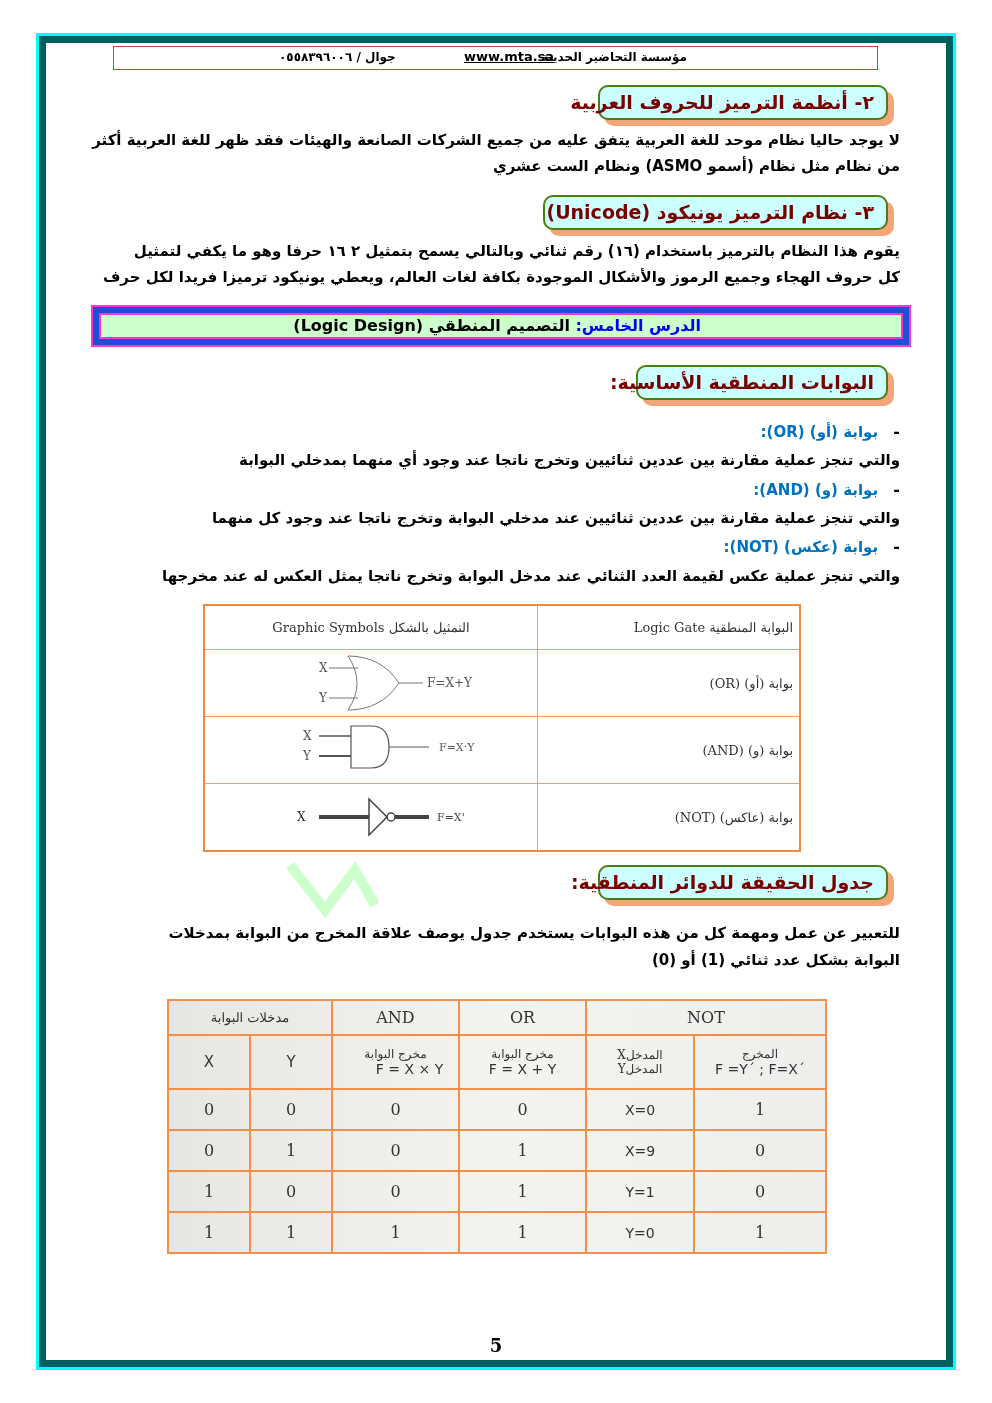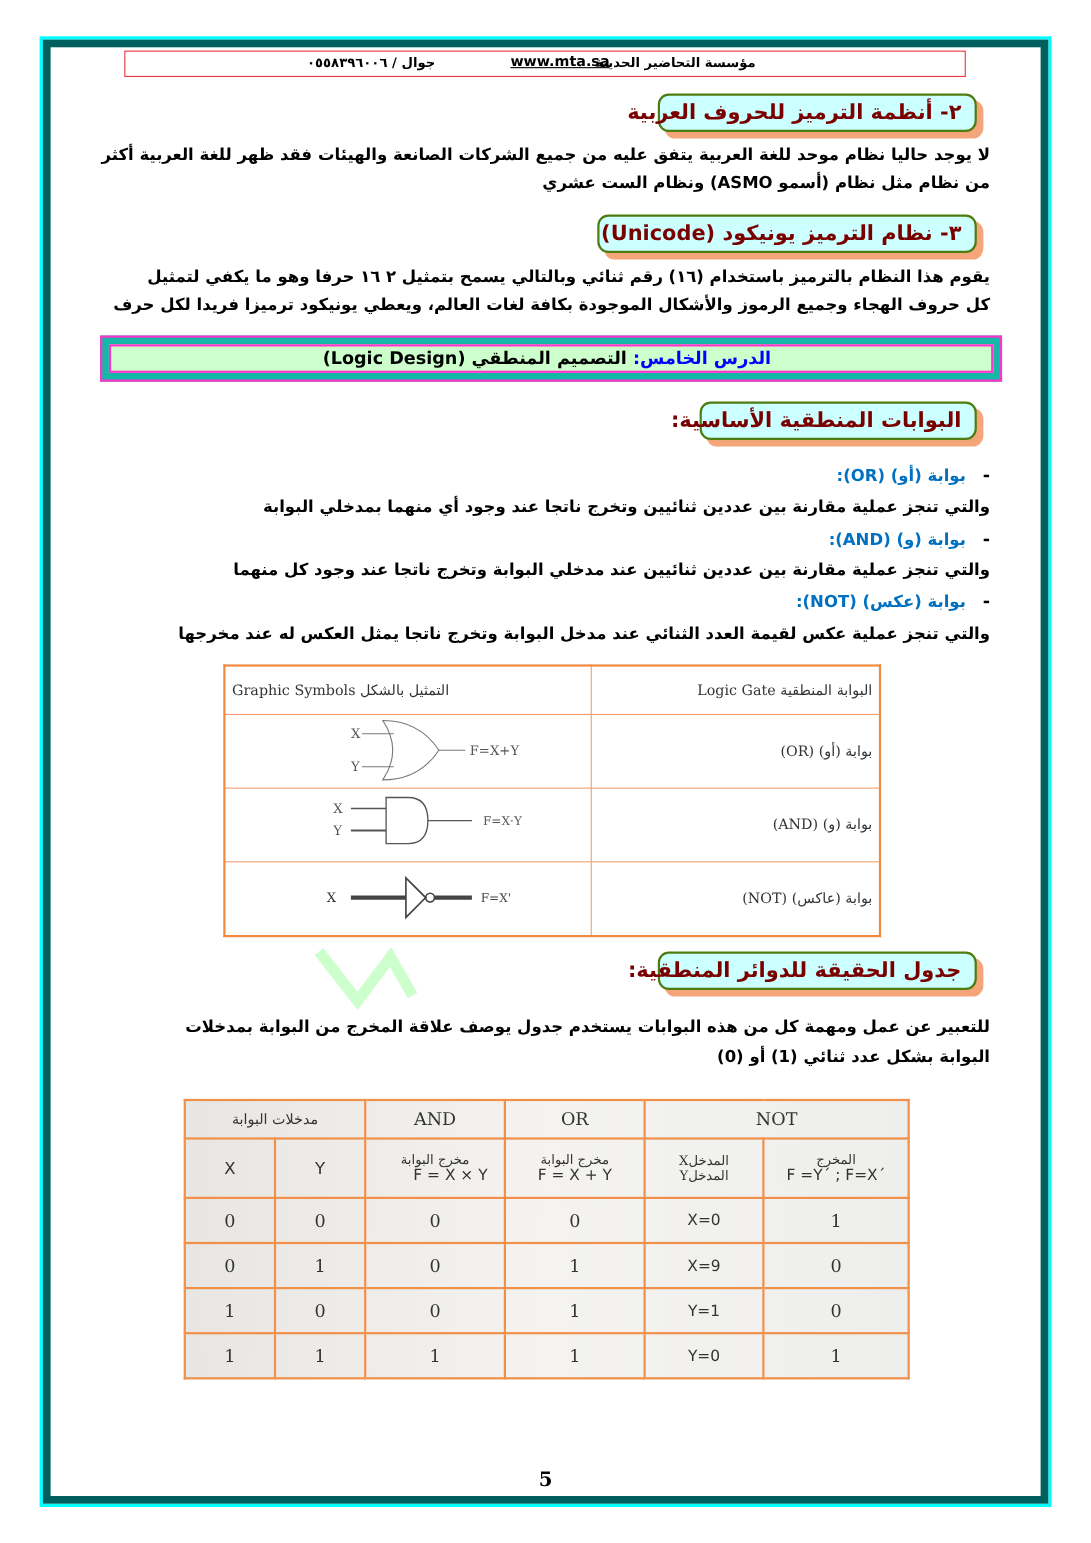--- a/index.html
+++ b/index.html
@@ -7,21 +7,21 @@
   .frame{position:absolute;left:36px;top:33px;width:920px;height:1337px;box-sizing:border-box;border:3px solid #00ffff;}
   .frame-inner{position:absolute;left:0;top:0;right:0;bottom:0;border:7px solid #006060;}
   .abs{position:absolute;}
   .rtl{direction:rtl;text-align:right;}
   .header-box{left:113px;top:46px;width:765px;height:24px;border:1px solid #e8353a;box-sizing:border-box;}
   .header-box span{position:absolute;top:3px;font-size:12px;font-weight:bold;color:#000;white-space:nowrap;}
   .header-link{color:#0000ee;text-decoration:underline;font-size:13px !important;top:2px !important;}
   .title-box{position:absolute;background:#ccffff;border:2px solid #4d7c0f;border-radius:10px;box-shadow:6px 6px 0 #f4a67a;box-sizing:border-box;}
   .title-box span{position:absolute;right:12px;top:4px;font-weight:bold;color:#7a0000;font-size:19px;white-space:nowrap;direction:rtl;}
   .para{font-weight:bold;font-size:15px;color:#000;line-height:26px;white-space:nowrap;}
-  .lesson-bar{left:91px;top:305px;width:820px;height:42px;background:#14b8a6;border:2px solid #ff33cc;box-sizing:border-box;}
+  .lesson-bar{left:91px;top:305px;width:820px;height:42px;background:#1d4ed8;border:2px solid #ff33cc;box-sizing:border-box;}
   .lesson-inner{position:absolute;left:6px;right:6px;top:6px;bottom:6px;background:#ccffcc;border:2px solid #ff33cc;}
   .lesson-inner .txt{position:absolute;right:200px;top:1px;font-weight:bold;font-size:16px;direction:rtl;white-space:nowrap;}
   .blue{color:#0000ff;}
   .gate-head{font-weight:bold;font-size:15px;color:#0070c0;white-space:nowrap;direction:rtl;}
   .dash{font-weight:bold;color:#000;}
   table{border-collapse:collapse;}
   .gt{position:absolute;left:203px;top:604px;width:598px;border:2px solid #f08a40;}
   .gt td{border:1px solid #f0a070;font-family:"DejaVu Serif",serif;font-size:13px;color:#333;padding:0 6px;}
   .gt .hdr td{height:43px;}
   .gt .row td{height:66px;}
@@ -80,21 +80,21 @@
 <div class="abs rtl para" style="right:92px;top:505px;">والتي تنجز عملية مقارنة بين عددين ثنائيين عند مدخلي البوابة وتخرج ناتجا عند وجود كل منهما</div>
 
 <div class="abs" style="right:92px;top:537px;direction:rtl;white-space:nowrap;">
   <span class="dash">-</span>&nbsp;&nbsp;&nbsp;<span class="gate-head">بوابة (عكس) (NOT):</span>
 </div>
 <div class="abs rtl para" style="right:92px;top:563px;">والتي تنجز عملية عكس لقيمة العدد الثنائي عند مدخل البوابة وتخرج ناتجا يمثل العكس له عند مخرجها</div>
 
 <table class="gt">
   <tbody>
       <tr class="hdr">
-    <td style="width:320px;direction:rtl;text-align:left;">التمثيل بالشكل Graphic Symbols</td>
+    <td style="width:320px;direction:rtl;text-align:center;">التمثيل بالشكل Graphic Symbols</td>
     <td style="direction:rtl;text-align:right;">البوابة المنطقية Logic Gate</td>
   </tr>
   <tr class="row">
     <td>
       <svg width="310" height="62" viewBox="0 0 310 62">
         <text x="108" y="21" font-family="DejaVu Serif" font-size="12" fill="#555">X</text>
         <text x="108" y="51" font-family="DejaVu Serif" font-size="12" fill="#555">Y</text>
         <line x1="118" y1="17" x2="147" y2="17" stroke="#777"></line>
         <line x1="118" y1="47" x2="147" y2="47" stroke="#777"></line>
         <path d="M137 5 Q155 32 137 59 Q170 59 188 32 Q170 5 137 5 Z" fill="none" stroke="#777"></path>

